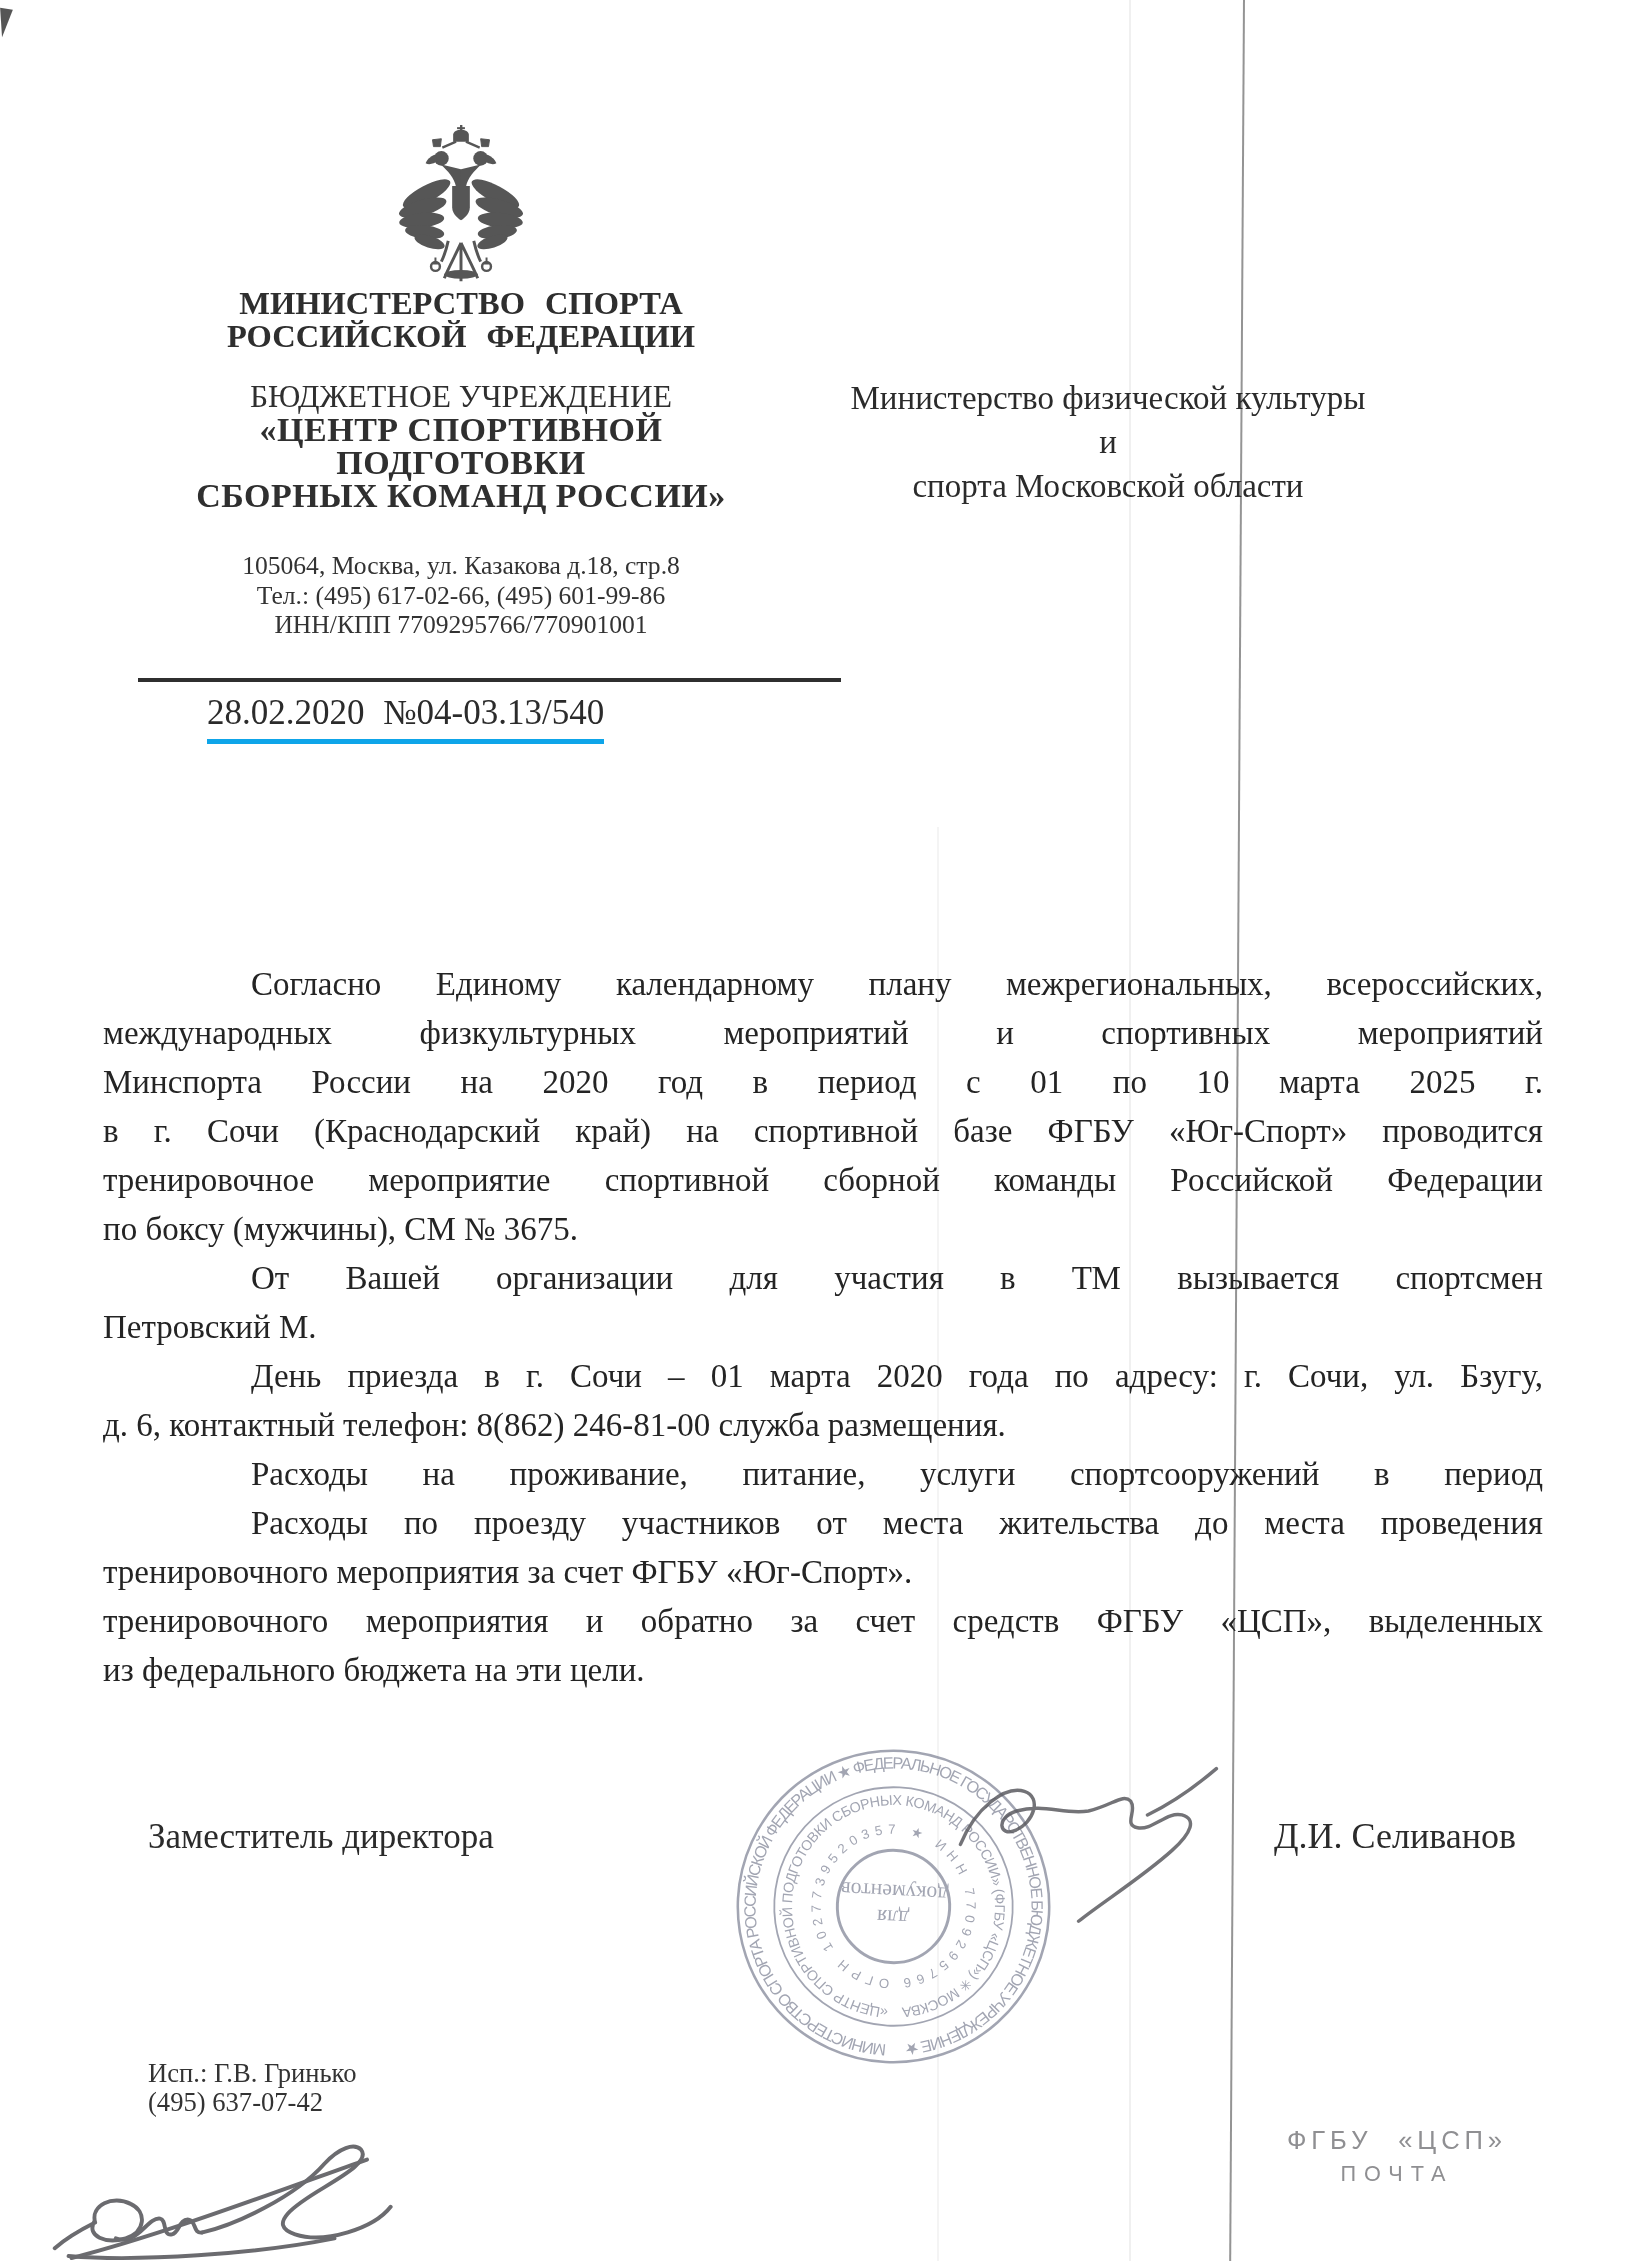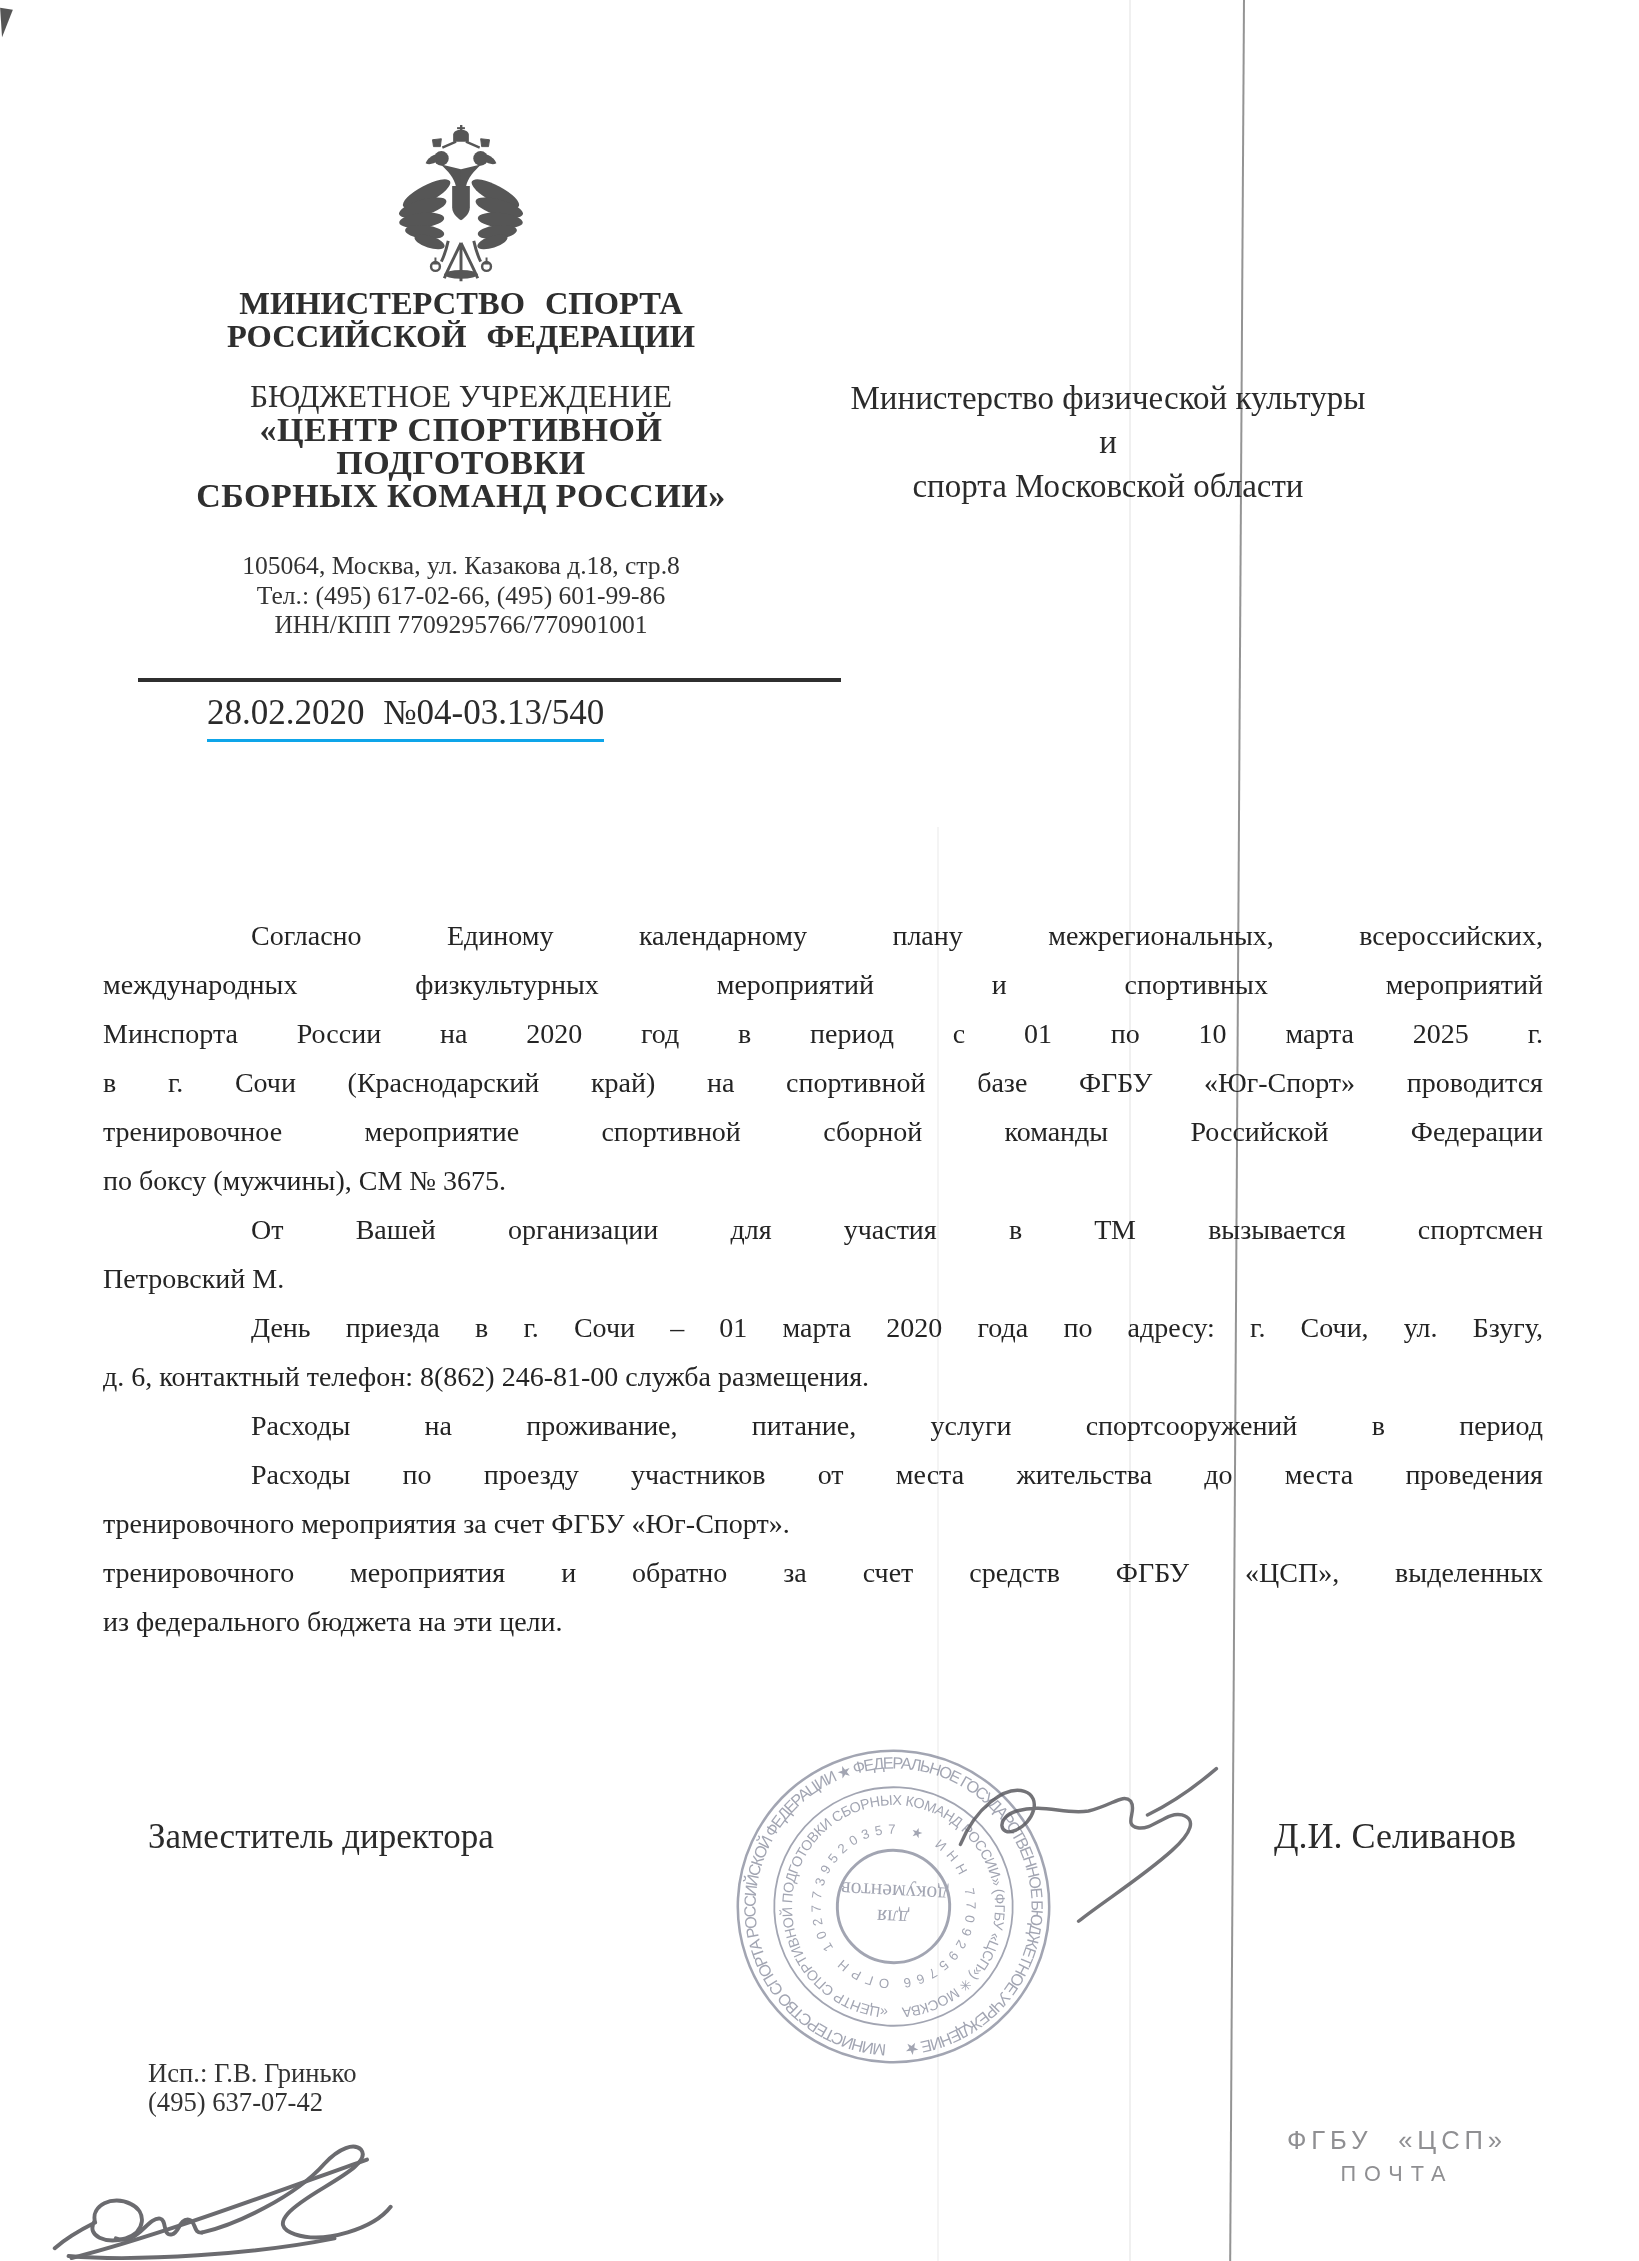--- a/index.html
+++ b/index.html
@@ -10,25 +10,25 @@
   }
   .abs{position:absolute;}
   
   .left-col{left:138px; width:646px; text-align:center;}
   .ministry{top:287px; font-weight:bold; font-size:32.5px; line-height:33px; word-spacing:11.8px; color:#2e2e2e;}
   .orgname{top:380px; font-size:31.5px; line-height:33px; color:#2f2f2f;}
   .orgname .bold{font-weight:bold; font-size:34px; letter-spacing:0.5px;}
   .contacts{top:551px; font-size:25.6px; line-height:29.6px; color:#333;}
   .hrule{left:138px; top:678px; width:703px; height:3.9px; background:#2f2f2f;}
   .refline{left:207px; top:693px; font-size:35px; word-spacing:9.9px; color:#2b2b2b;}
-  .refline span{display:inline-block; border-bottom:3px solid #0ea5e9; padding-bottom:5.9px;}
+  .refline span{display:inline-block; border-bottom:5px solid #0ea5e9; padding-bottom:5.9px;}
   
   .recipient{left:842px; top:376px; width:532px; text-align:center; font-size:33px; line-height:44px; color:#2b2b2b;}
   
-  .body-text{left:103px; top:911px; width:1440px; font-size:28px; color:#242424;}
+  .body-text{left:103px; top:960px; width:1440px; font-size:33px; color:#242424;}
   .bline{line-height:49px; text-align:justify; text-align-last:justify; white-space:nowrap;}
   .bline.last{text-align-last:left;}
   .bline.indent{text-indent:148px;}
   
   .post{left:148px; top:1817px; font-size:35px; color:#2b2b2b;}
   .sig-name{left:1274px; top:1815px; font-size:36px; color:#2b2b2b;}
   .executor{left:148px; top:2059px; font-size:26.6px; line-height:28.6px; color:#333;}
   
   .mail-stamp{left:1279px; top:2126px; width:236px; text-align:center;
     font-family:Liberation Sans, sans-serif; color:var(--gray-ink,#8f8f92);}

